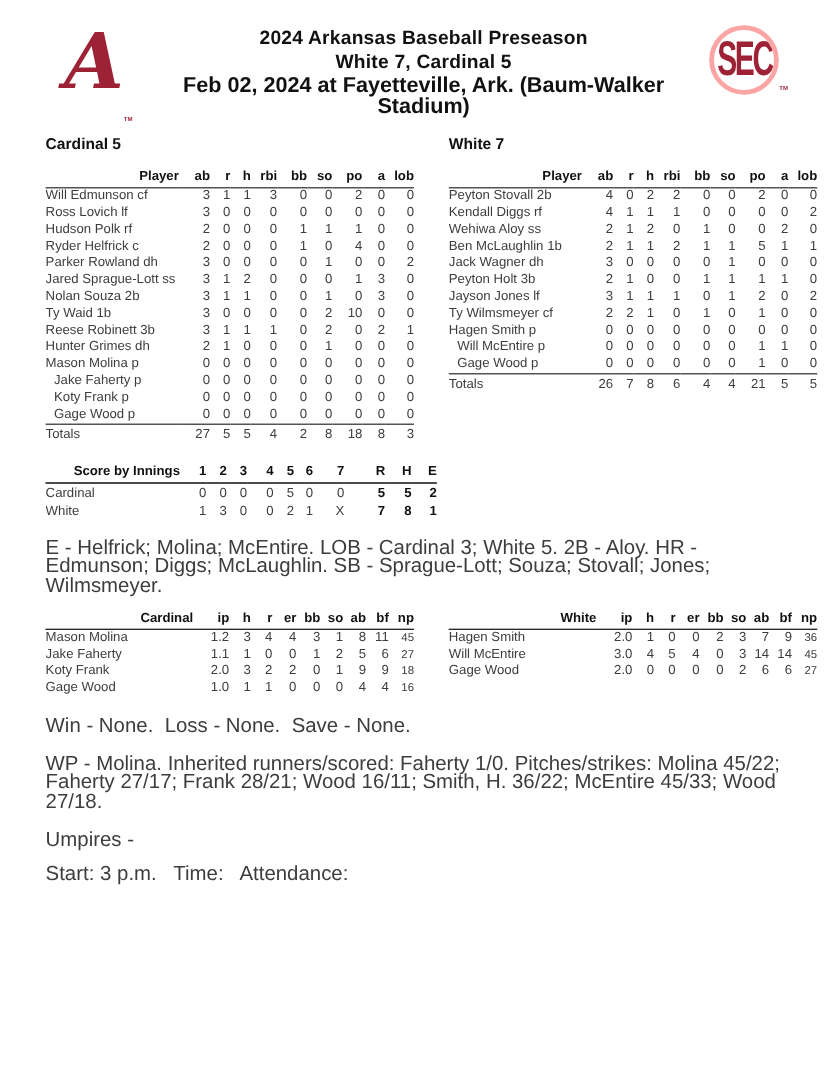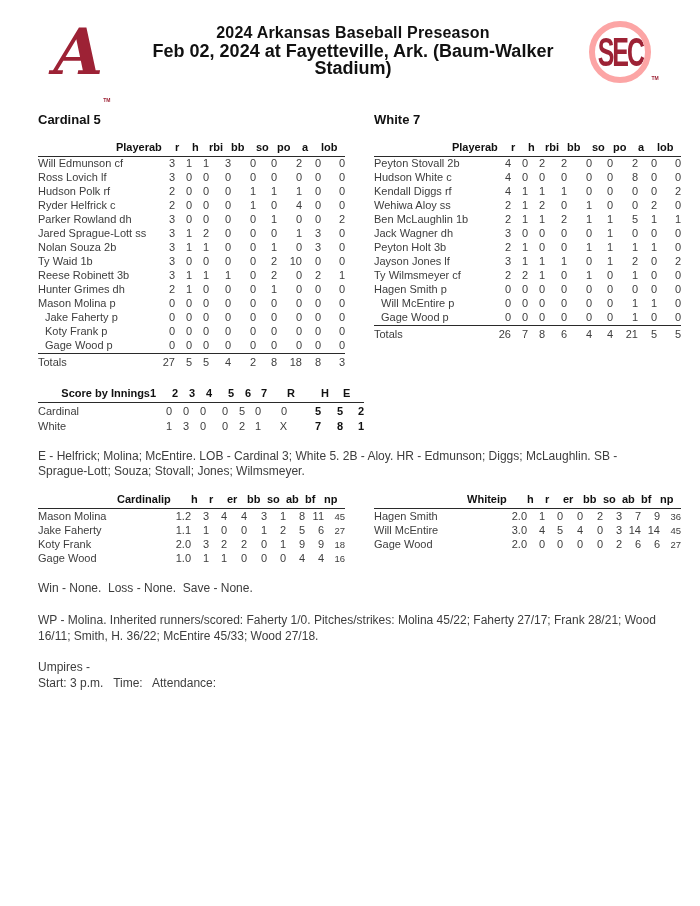--- a/index.html
+++ b/index.html
@@ -7,66 +7,67 @@
 
   
   .header{display:flex;align-items:flex-start;padding:14px 30px 0 36px;}
   .logo-a{width:92px;text-align:center;position:relative;}
   .a-letter{font-family:"DejaVu Serif",serif;font-style:italic;font-weight:bold;font-size:64px;line-height:76px;color:#9D2235;display:inline-block;}
   .tm{font-size:5px;color:#9D2235;font-weight:bold;vertical-align:-28px;}
   .titles{flex:1;text-align:center;padding-top:9px;color:#111;}
   .t1{font-size:16px;font-weight:bold;line-height:20px;letter-spacing:0.2px;}
   .t2{font-size:18px;font-weight:bold;line-height:17px;}
   .logo-sec{width:92px;display:flex;justify-content:center;align-items:flex-start;padding-top:7px;}
-  .sec-circle{width:50px;height:50px;border:6px solid #fca5a5;border-radius:50%;display:flex;align-items:center;justify-content:center;background:#fff;overflow:hidden;}
+  .sec-circle{width:50px;height:50px;border:4px solid #fca5a5;border-radius:50%;display:flex;align-items:center;justify-content:center;background:#fff;overflow:hidden;}
   .sec-text{color:#9D2235;font-weight:bold;font-size:25px;letter-spacing:-2px;transform:scaleY(1.62);font-family:"Liberation Sans",sans-serif;}
   .tm-sec{align-self:flex-end;margin-bottom:2px;}
 
   
   .cols{display:flex;gap:29px;padding:0 33px 0 38px;}
   .col{width:307px;flex:0 0 307px;}
   .team-title{font-size:13px;font-weight:bold;color:#111;margin:9px 0 14px 0;}
 
   
   .stat-table{border-collapse:collapse;table-layout:fixed;font-size:11px;color:#3d3d3d;}
   .batting,.pitching{width:307px;}
-  .stat-table th{font-weight:bold;color:#111;border-bottom:1px solid #2a2a2a;text-align:left;padding:0 0 2px 0;font-size:11px;line-height:13px;}
+  .stat-table th{font-weight:bold;color:#111;border-bottom:1px solid #2a2a2a;text-align:right;padding:0 0 2px 0;font-size:11px;line-height:13px;}
   .stat-table th.player-h,.stat-table th.label{text-align:right;}
   .stat-table td{text-align:right;padding:0;line-height:13.6px;white-space:nowrap;}
   .stat-table td.player,.stat-table td.label{text-align:left;overflow:hidden;}
   .stat-table td.player.indent{padding-left:7px;}
   .stat-table tbody tr td{padding-top:0.4px;}
   .totals-row td{border-top:1px solid #2a2a2a;padding-top:2px !important;}
   .pitching td.np{font-size:9.5px;}
 
   
   .innings{width:326px;margin:18px 0 0 38px;}
   .innings td{line-height:15.2px;padding-top:1px;}
   .innings .rhe{font-weight:bold;color:#111;}
 
   
-  .notes{font-size:12px;line-height:15.8px;color:#3d3d3d;margin:14px 33px 0 38px;}
+  .notes{font-size:17px;line-height:15.8px;color:#3d3d3d;margin:14px 33px 0 38px;}
   .pre{white-space:pre-wrap;}
   .pitching-cols{margin-top:13px;}
   .footer .decisions{margin-top:16px;margin-bottom:0;}
   .footer .wp{margin-top:16px;margin-bottom:0;}
-  .footer .umps{margin-top:16px;margin-bottom:0;}
+  .footer .umps{margin-top:16px;margin-bottom:12px;}
   .footer .start{margin-top:0;margin-bottom:0;}
 </style>
 </head>
 <body>
 
 <div class="page">
 
   <header class="header">
     <div class="logo-a">
       <span class="a-letter">A</span><span class="tm">TM</span>
     </div>
     <div class="titles">
       <div class="t1">2024 Arkansas Baseball Preseason</div>
+      <div class="t1">White 7, Cardinal 5</div>
       <div class="t2">Feb 02, 2024 at Fayetteville, Ark. (Baum-Walker Stadium)</div>
     </div>
     <div class="logo-sec">
       <div class="sec-circle">
         <span class="sec-text">SEC</span>
       </div>
       <span class="tm tm-sec">TM</span>
     </div>
   </header>
 
@@ -318,32 +319,20 @@
         <tbody>
             <tr>
               <td class="player">Peyton Stovall 2b</td>
               <td class="num">4</td>
               <td class="num">0</td>
               <td class="num">2</td>
               <td class="num">2</td>
               <td class="num">0</td>
               <td class="num">0</td>
               <td class="num">2</td>
-              <td class="num">0</td>
-              <td class="num">0</td>
-            </tr>
-            <tr>
-              <td class="player">Hudson White c</td>
-              <td class="num">4</td>
-              <td class="num">0</td>
-              <td class="num">0</td>
-              <td class="num">0</td>
-              <td class="num">0</td>
-              <td class="num">0</td>
-              <td class="num">8</td>
               <td class="num">0</td>
               <td class="num">0</td>
             </tr>
             <tr>
               <td class="player">Kendall Diggs rf</td>
               <td class="num">4</td>
               <td class="num">1</td>
               <td class="num">1</td>
               <td class="num">1</td>
               <td class="num">0</td>

